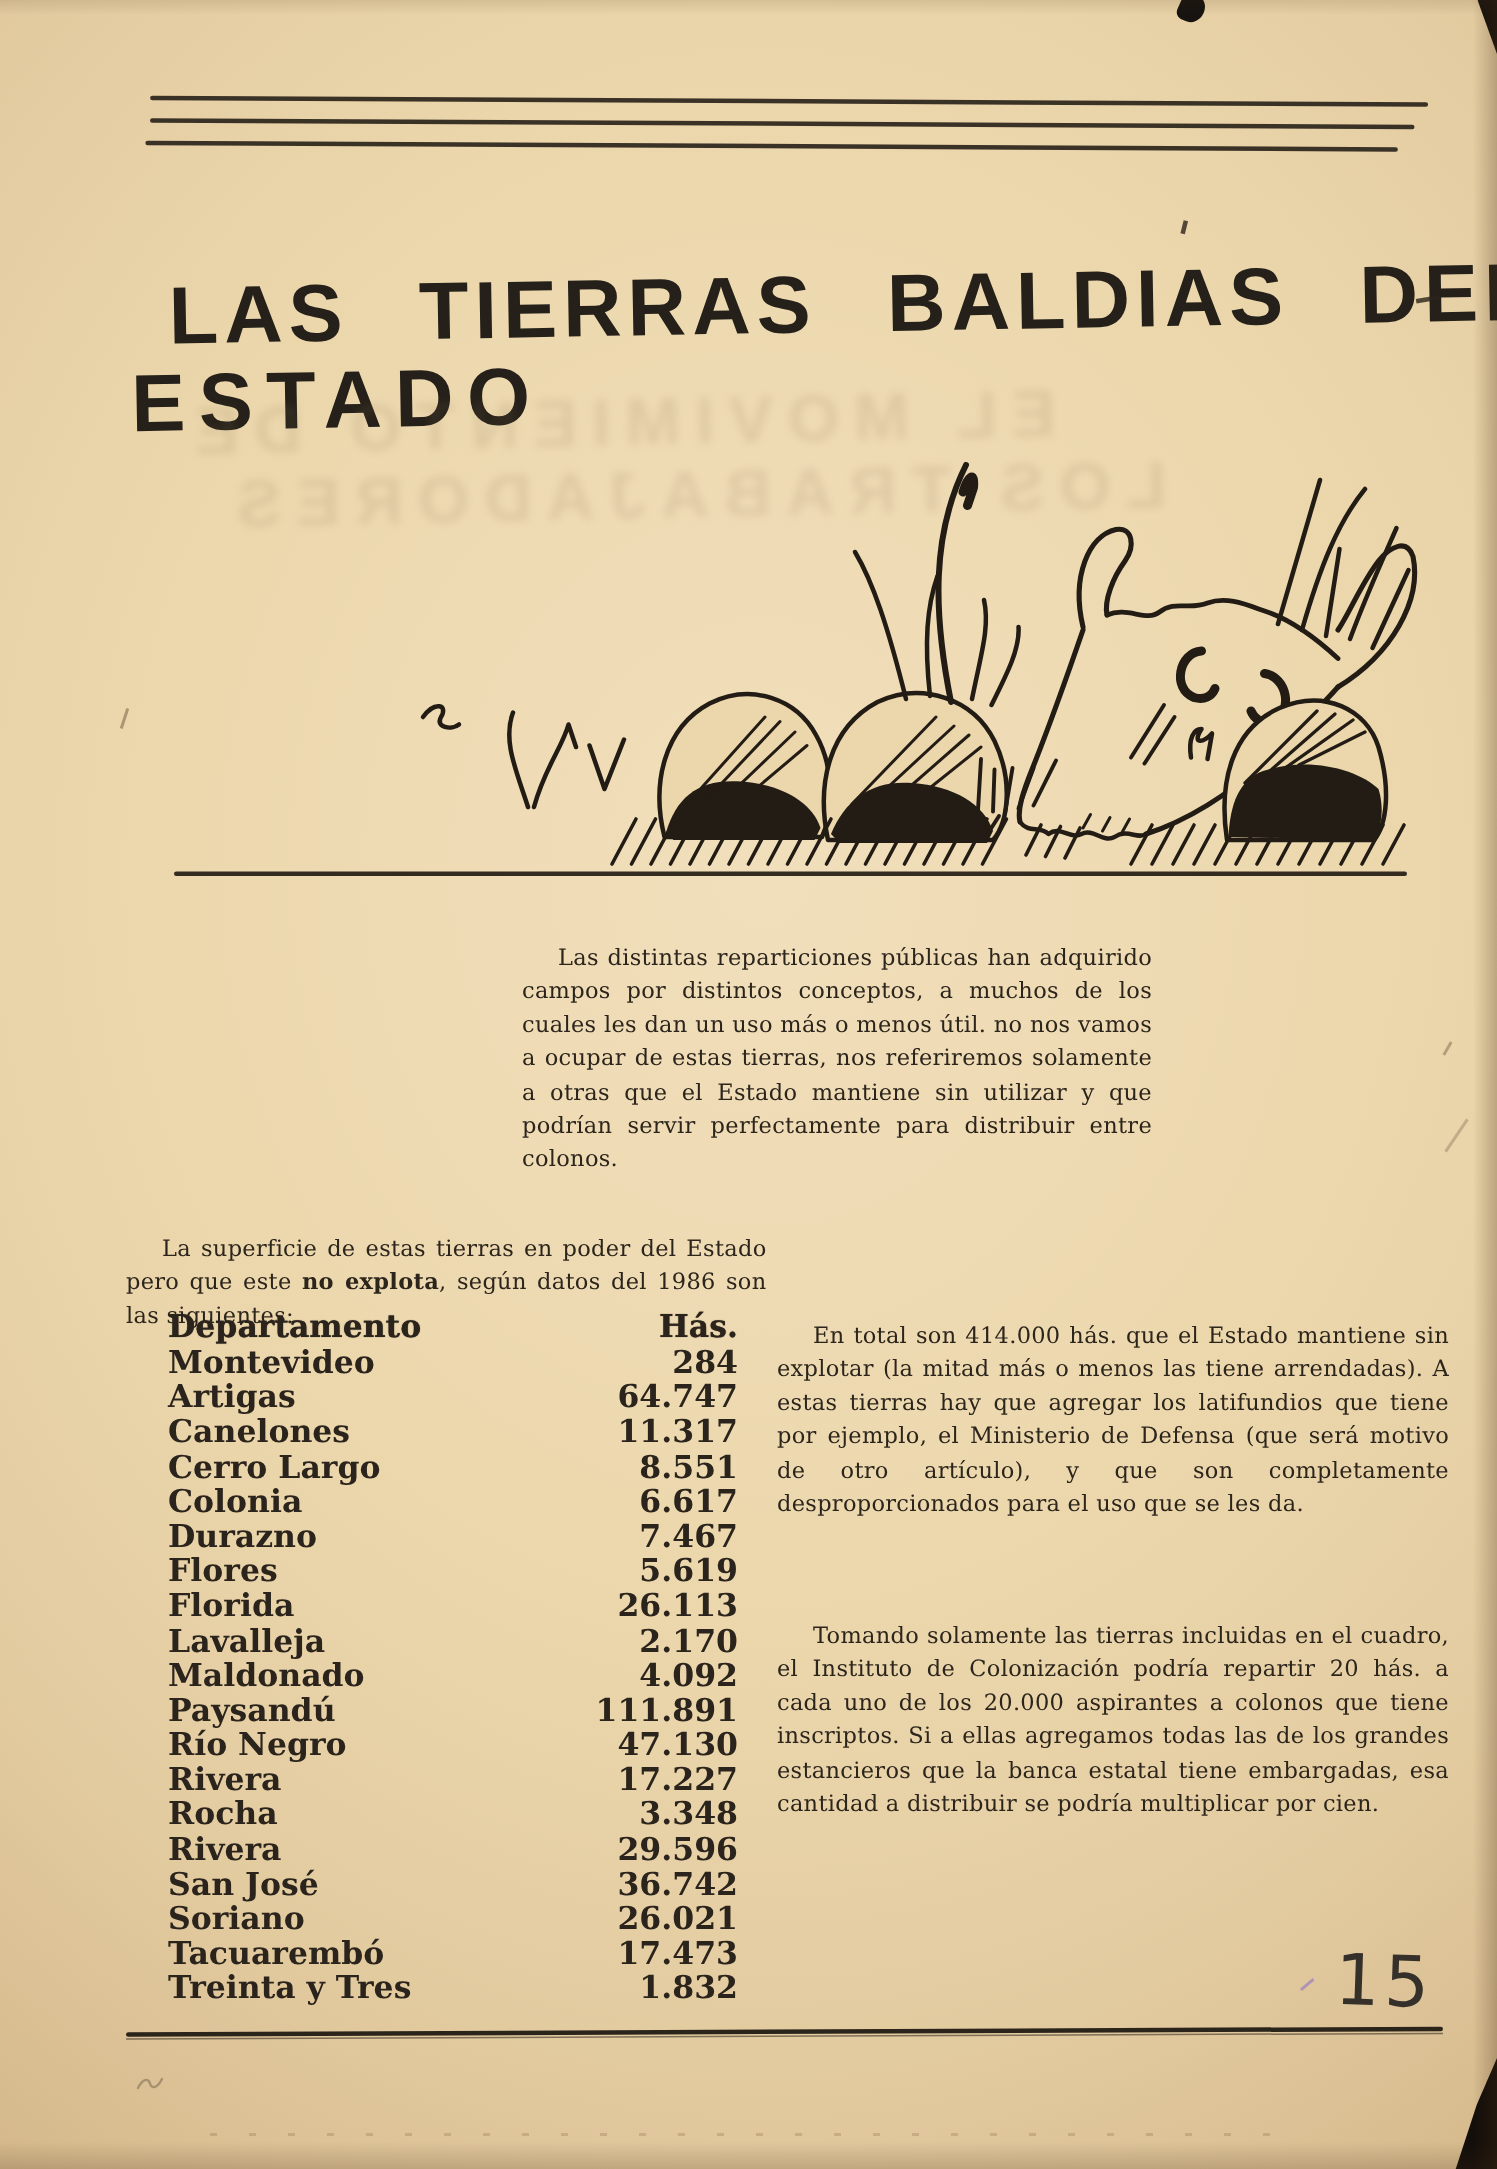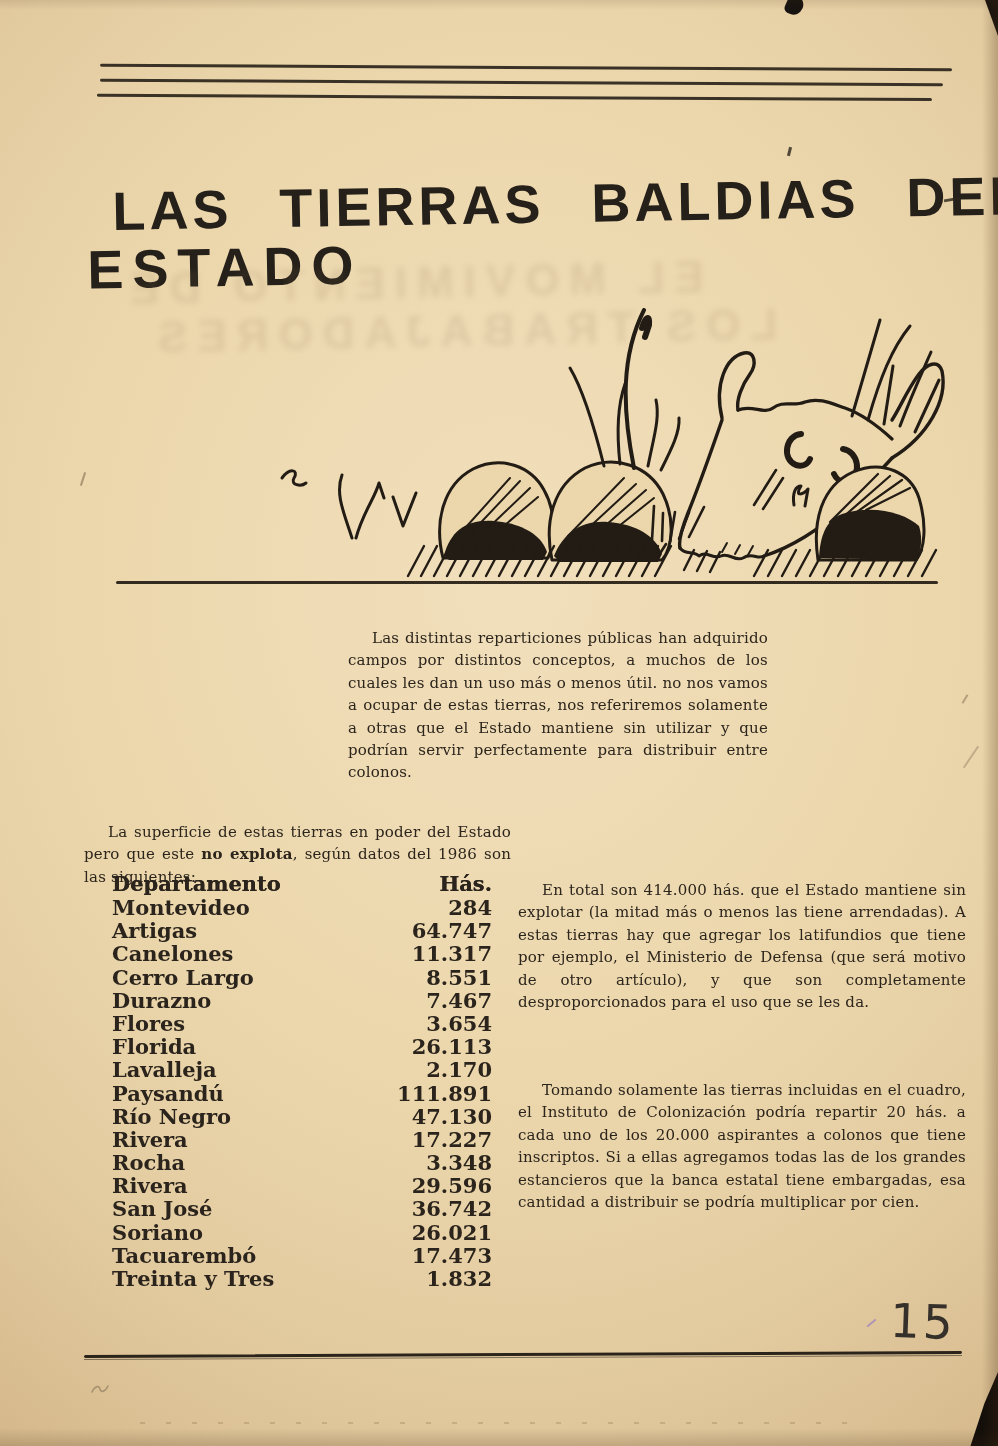--- a/index.html
+++ b/index.html
@@ -252,34 +252,42 @@
       </div>
       <div class="trow">
         <span class="tname">Canelones</span>
         <span class="tval">11.317</span>
       </div>
       <div class="trow">
         <span class="tname">Cerro Largo</span>
         <span class="tval">8.551</span>
       </div>
       <div class="trow">
+        <span class="tname">Colonia</span>
+        <span class="tval">6.617</span>
+      </div>
+      <div class="trow">
         <span class="tname">Durazno</span>
         <span class="tval">7.467</span>
       </div>
       <div class="trow">
         <span class="tname">Flores</span>
-        <span class="tval">3.654</span>
+        <span class="tval">5.619</span>
       </div>
       <div class="trow">
         <span class="tname">Florida</span>
         <span class="tval">26.113</span>
       </div>
       <div class="trow">
         <span class="tname">Lavalleja</span>
         <span class="tval">2.170</span>
+      </div>
+      <div class="trow">
+        <span class="tname">Maldonado</span>
+        <span class="tval">4.092</span>
       </div>
       <div class="trow">
         <span class="tname">Paysandú</span>
         <span class="tval">111.891</span>
       </div>
       <div class="trow">
         <span class="tname">Río Negro</span>
         <span class="tval">47.130</span>
       </div>
       <div class="trow">

